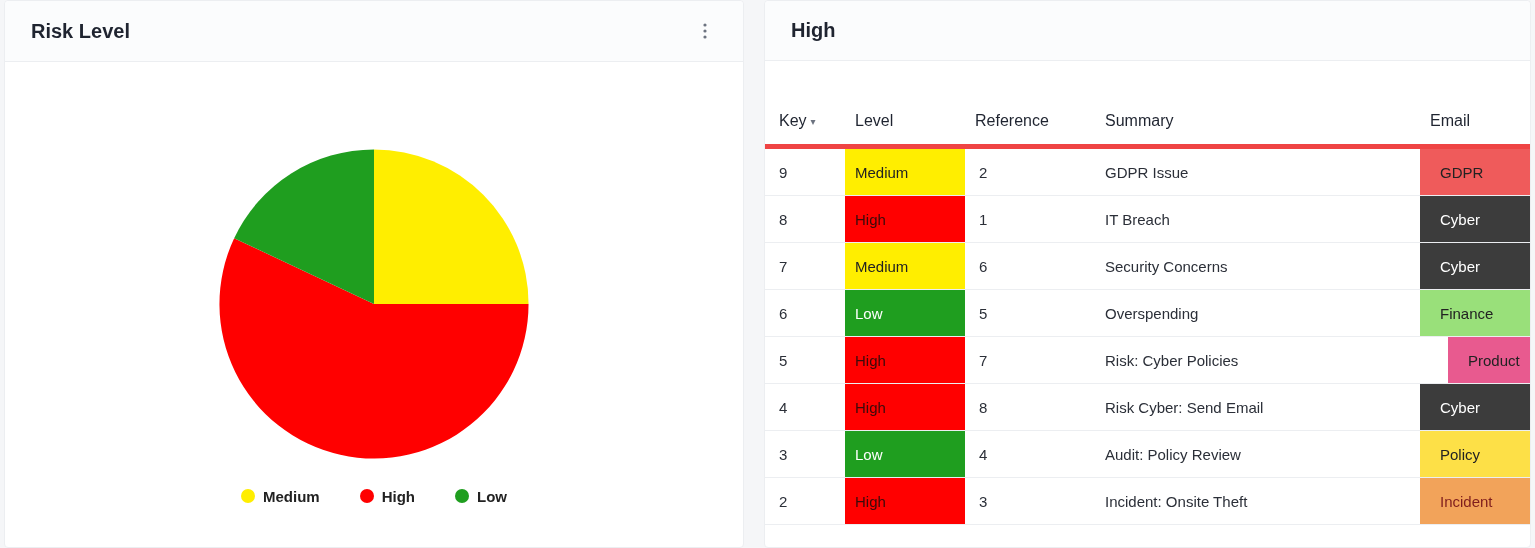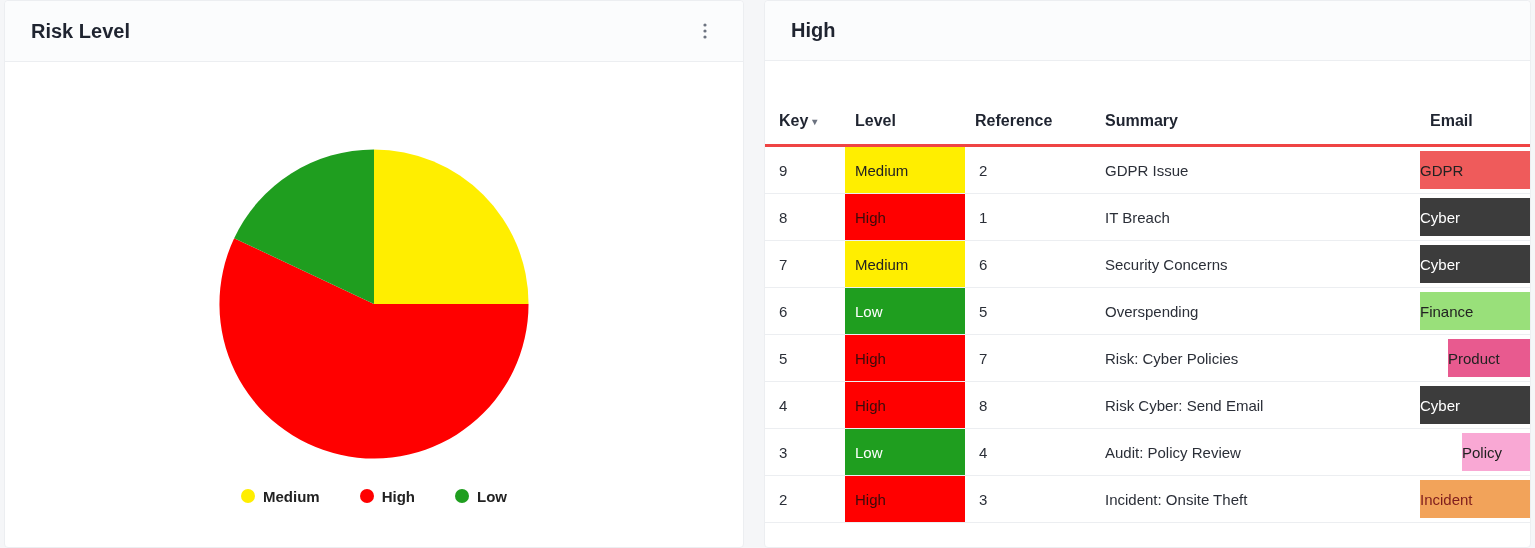--- a/index.html
+++ b/index.html
@@ -47,23 +47,23 @@
   .pie-wrap svg { width:100%; height:100%; display:block; }
   .legend { display:flex; gap:40px; margin-top: 14px; }
   .legend-item { display:flex; align-items:center; gap:8px; font-size:15px; font-weight:600; color:#222; }
   .swatch { width:14px; height:14px; border-radius:50%; display:inline-block; }
 
   
   .table-wrap { flex:1; overflow:hidden; padding: 14px 0 0 0; }
   table { width:100%; border-collapse:collapse; table-layout:fixed; }
   th, td { text-align:left; vertical-align:middle; }
   th {
-    font-size:16px; font-weight:700; color:#1f2430;
+    font-size:16px; font-weight:400; color:#1f2430;
     padding: 12px 10px 14px 10px;
-    border-bottom: 3px solid #ef4444;
+    border-bottom: 5px solid #ef4444;
   }
   td {
     font-size:15px; color:#2b2f38;
     padding: 0 10px;
     height: 46px;
     border-bottom: 1px solid #eceef1;
   }
   col.c-key { width: 80px; }
   col.c-level { width: 120px; }
   col.c-ref { width: 130px; }
@@ -74,21 +74,21 @@
   .level-pill {
     display:flex; align-items:center; height:46px; padding:0 10px;
     color:#111; font-size:15px;
   }
   .level-High { background:#ff0000; color:#3a0b0b; }
   .level-Medium { background:#ffee00; color:#222; }
   .level-Low { background:#1f9e1f; color:#fff; }
 
   td.cell-type { padding:0; }
   .type-pill {
-    display:flex; align-items:center; height:38px; padding:0 0;
+    display:flex; align-items:center; height:46px; padding:0 20px;
     font-size:15px; color:#222;
   }
   .th-sort { display:inline-flex; align-items:center; gap:4px; cursor:pointer; }
   .sort-caret { font-size:10px; color:#6c7380; }
 
   td.cell-key, td.cell-ref { padding-left: 14px; }
   th:first-child { padding-left: 14px; }
 </style>
 </head>
 <body>
@@ -224,21 +224,21 @@
             </td>
           </tr>
           <tr>
             <td class="cell-key">3</td>
             <td class="cell-level">
               <div class="level-pill level-Low">Low</div>
             </td>
             <td class="cell-ref">4</td>
             <td>Audit: Policy Review</td>
             <td class="cell-type">
-              <div class="type-pill" style="background: #f9a8d4; color: rgb(34, 34, 34); margin-left: 42px;">Policy</div>
+              <div class="type-pill" style="background: #fde047; color: rgb(34, 34, 34);">Policy</div>
             </td>
           </tr>
           <tr>
             <td class="cell-key">2</td>
             <td class="cell-level">
               <div class="level-pill level-High">High</div>
             </td>
             <td class="cell-ref">3</td>
             <td>Incident: Onsite Theft</td>
             <td class="cell-type">

